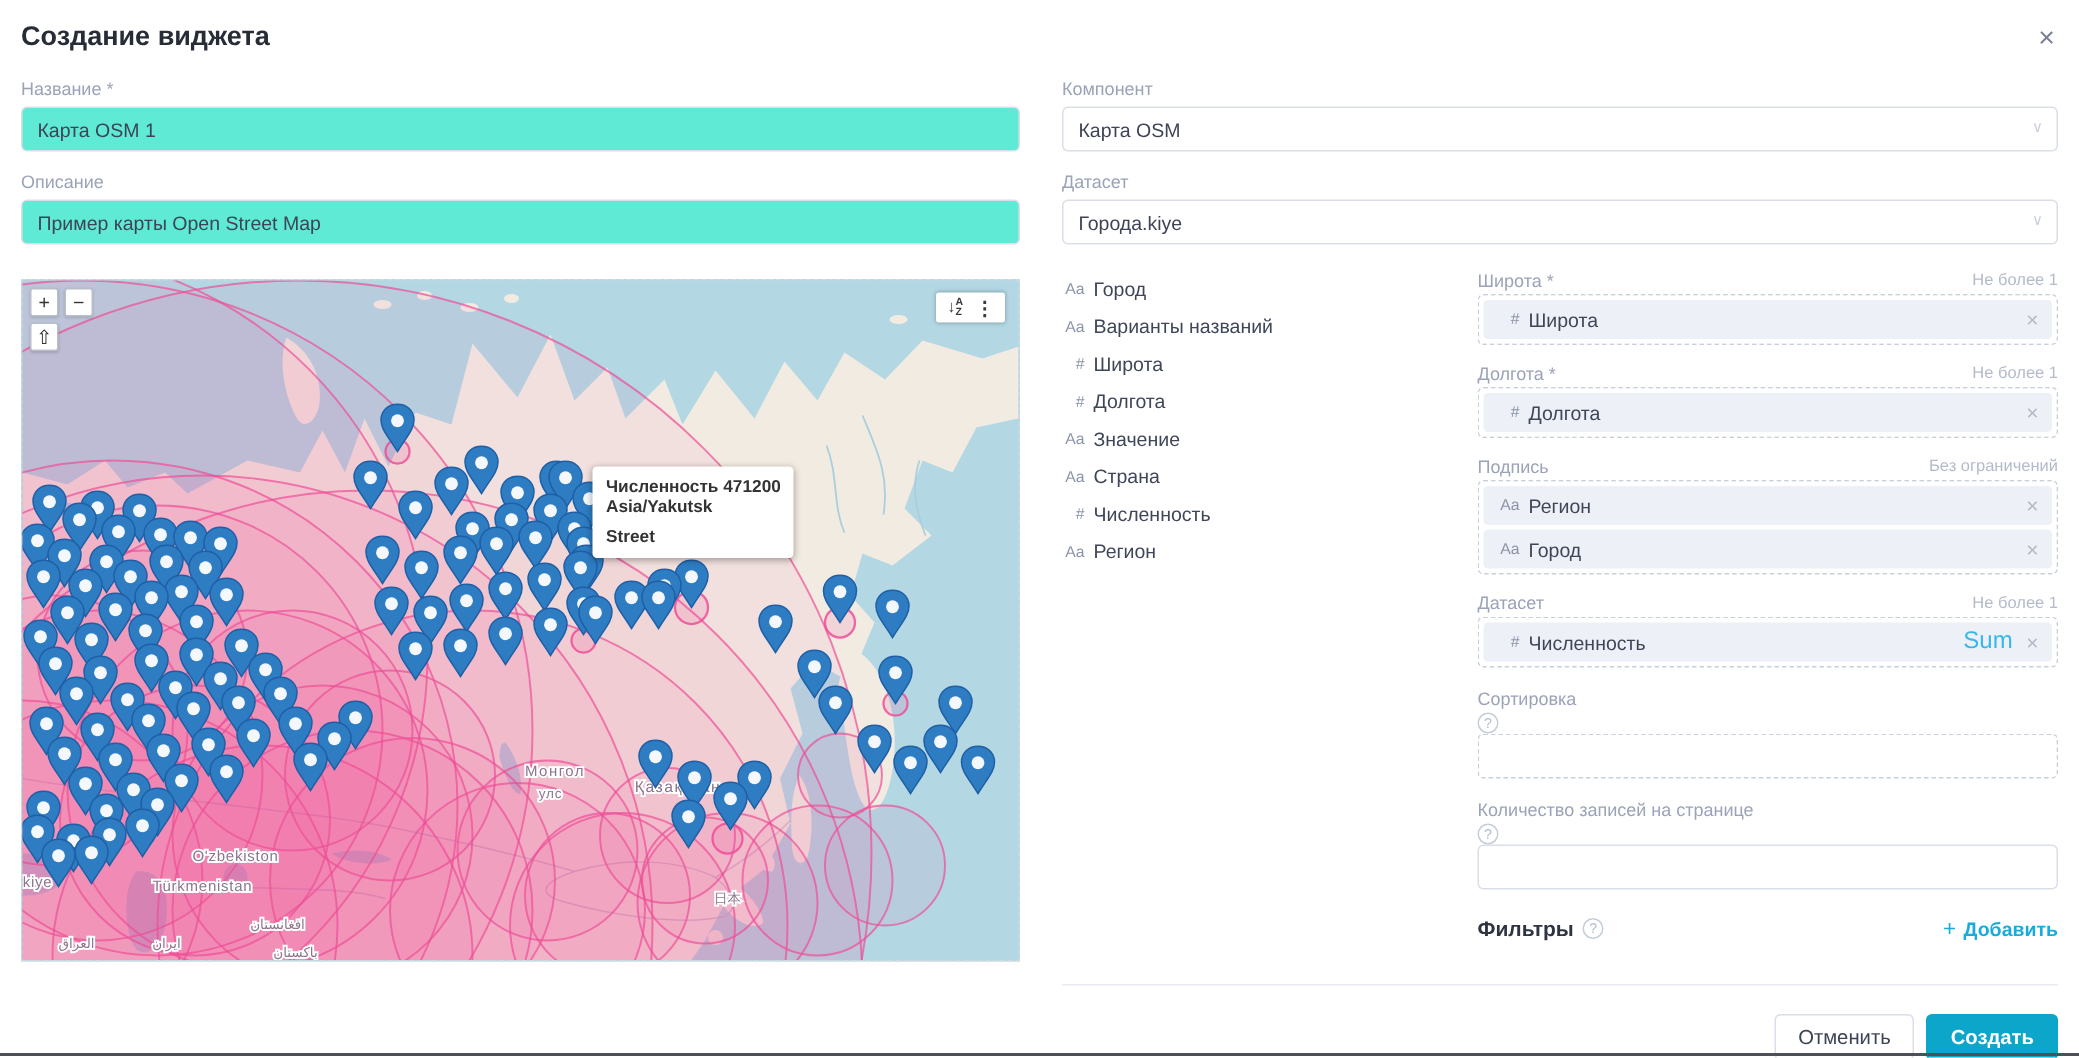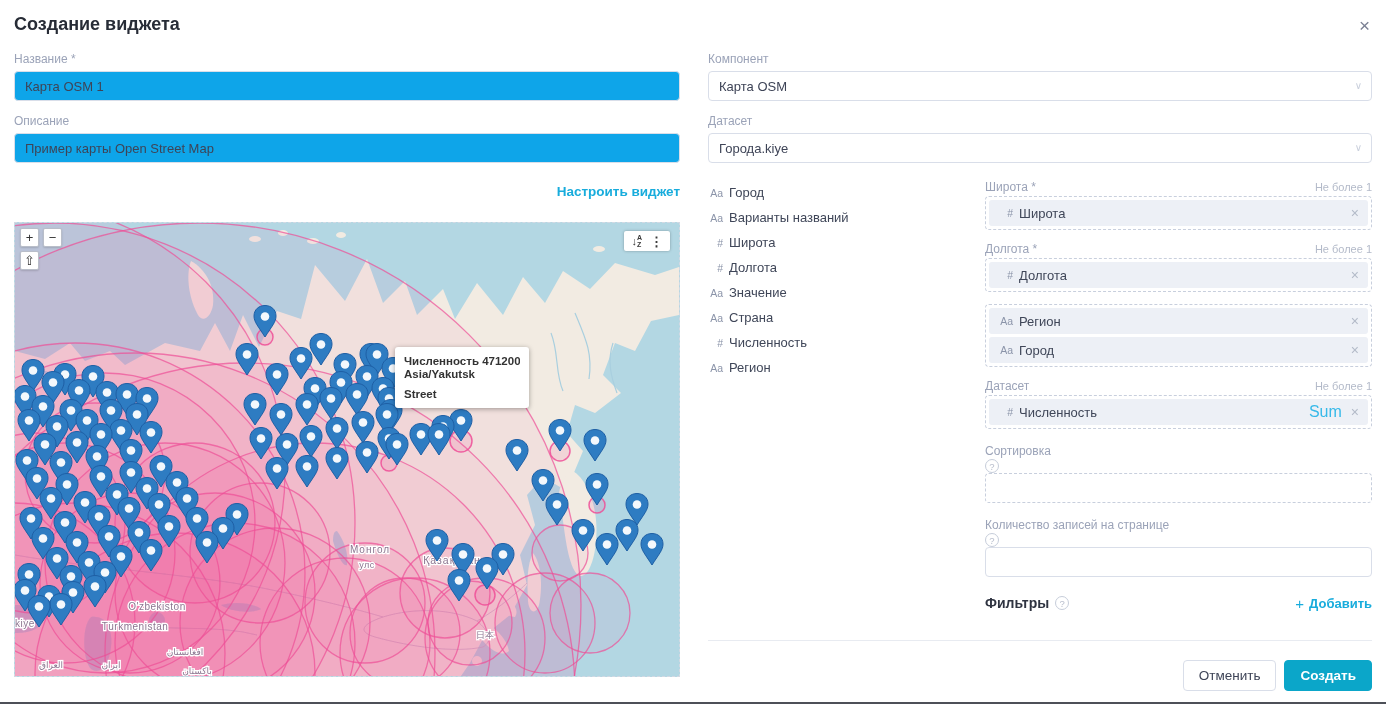--- a/index.html
+++ b/index.html
@@ -3,21 +3,21 @@
 <meta charset="utf-8">
 <style>
 *{box-sizing:border-box;margin:0;padding:0}
 html,body{width:1386px;height:705px}
 body{position:relative;background:#fff;font-family:"Liberation Sans",sans-serif;overflow:hidden}
 h1{position:absolute;left:14px;top:14px;font-size:18px;font-weight:700;color:#272c36}
 .close{position:absolute;right:16px;top:16px;background:none;border:none;font-size:19px;color:#7b8194;cursor:pointer;line-height:1;font-family:inherit}
 .col-left{position:absolute;left:14px;top:52px;width:666px}
 .col-right{position:absolute;left:708px;top:52px;width:664px}
 .flabel{display:block;font-size:12px;color:#9ba3b8;margin-bottom:5px}
-.tinput{width:100%;height:30px;border:1px solid #d9dee9;border-radius:4px;padding:0 10px;font-size:13px;color:#3e4457;font-family:inherit;outline:none;background:#0ea5e9}
+.tinput{width:100%;height:30px;border:1px solid #d9dee9;border-radius:4px;padding:0 10px;font-size:13px;color:#3e4457;font-family:inherit;outline:none;background:#5eead4}
 .mt{margin-top:13px}
 .linkrow{text-align:right;margin-top:19px;height:17px}
 .cfg{color:#18acdc;font-size:13.5px;font-weight:600;text-decoration:none;cursor:pointer}
 .map{position:relative;margin-top:23px;width:666px;height:455px;border:1px dashed #d3d9e3;background:#b3d7e3}
 #mapsvg{display:block;width:664px;height:453px}
 .map-ctl{position:absolute;top:5px;left:5px}
 .zrow{display:flex;gap:4px;margin-bottom:4px}
 .zbtn{width:19px;height:19px;background:#fff;border:1px solid #b9bec9;border-radius:2px;font-size:13px;line-height:1;color:#333;display:flex;align-items:center;justify-content:center;cursor:pointer;box-shadow:0 1px 2px rgba(0,0,0,.15);font-family:inherit;padding:0}
 .map-tools{position:absolute;top:8px;right:9px;background:#fff;border-radius:2px;box-shadow:0 0 3px rgba(0,0,0,.3);padding:3px 7px;display:flex;align-items:center;gap:8px}
 .sorticon{display:flex;align-items:center;cursor:pointer}
@@ -66,23 +66,20 @@
 
 <div>
   <h1>Создание виджета</h1>
   <button class="close">×</button>
 
   <div class="col-left">
     <label class="flabel">Название *</label>
     <input class="tinput" value="Карта OSM 1" style="">
     <label class="flabel mt">Описание</label>
     <input class="tinput" value="Пример карты Open Street Map" style="">
-    <div class="linkrow">
-      <a class="cfg">Настроить виджет</a>
-    </div>
 
     <div class="map">
       <svg id="mapsvg" viewBox="0 0 664 453">
           <rect x="0" y="0" width="664" height="453" fill="#b3d7e3"></rect>
           <path d="M0,128 L30,136 55,120 70,138 95,128 110,142 150,120 185,128 200,100 215,128 228,92 244,124 262,88 286,96 300,42 330,78 352,36 368,80 390,58 402,92 428,66 440,96 462,60 488,92 508,54 530,80 548,48 575,66 600,40 640,52 664,44 L664,92 636,98 620,128 600,120 588,152 606,170 580,190 560,182 552,210 568,228 558,252 545,264 528,254 512,272 520,302 505,332 512,362 495,392 470,412 455,440 446,453 L0,453 Z" fill="#f2ebe2"></path>
           <path d="M558,248 C574,258 584,288 581,318 C579,344 569,360 561,350 C551,336 549,300 544,270 C546,258 551,250 558,248 Z" fill="#f2ebe2"></path>
           <path d="M518,330 C526,340 528,362 524,382 C521,392 514,390 513,378 C512,358 512,342 518,330 Z" fill="#f2ebe2"></path>
           <path d="M468,398 C480,404 492,416 494,428 C488,434 476,428 468,418 C462,410 462,402 468,398 Z" fill="#f2ebe2"></path>
           <path d="M490,378 C500,380 504,388 500,394 C492,394 486,388 490,378 Z" fill="#f2ebe2"></path>
           <path d="M446,406 C454,412 458,422 454,432 C448,430 442,420 446,406 Z" fill="#f2ebe2"></path>
@@ -714,20 +711,24 @@
               </div>
               <div class="dz-box">
                 <div class="chip">
                   <span class="ficon">#</span>
                   <span class="fname">Долгота</span>
                   <span class="chip-x">×</span>
                 </div>
               </div>
             </div>
             <div class="dz">
+              <div class="dz-head">
+                <span class="dz-label">Подпись</span>
+                <span class="dz-limit">Без ограничений</span>
+              </div>
               <div class="dz-box">
                 <div class="chip">
                   <span class="ficon">Aa</span>
                   <span class="fname">Регион</span>
                   <span class="chip-x">×</span>
                 </div>
                 <div class="chip">
                   <span class="ficon">Aa</span>
                   <span class="fname">Город</span>
                   <span class="chip-x">×</span>

